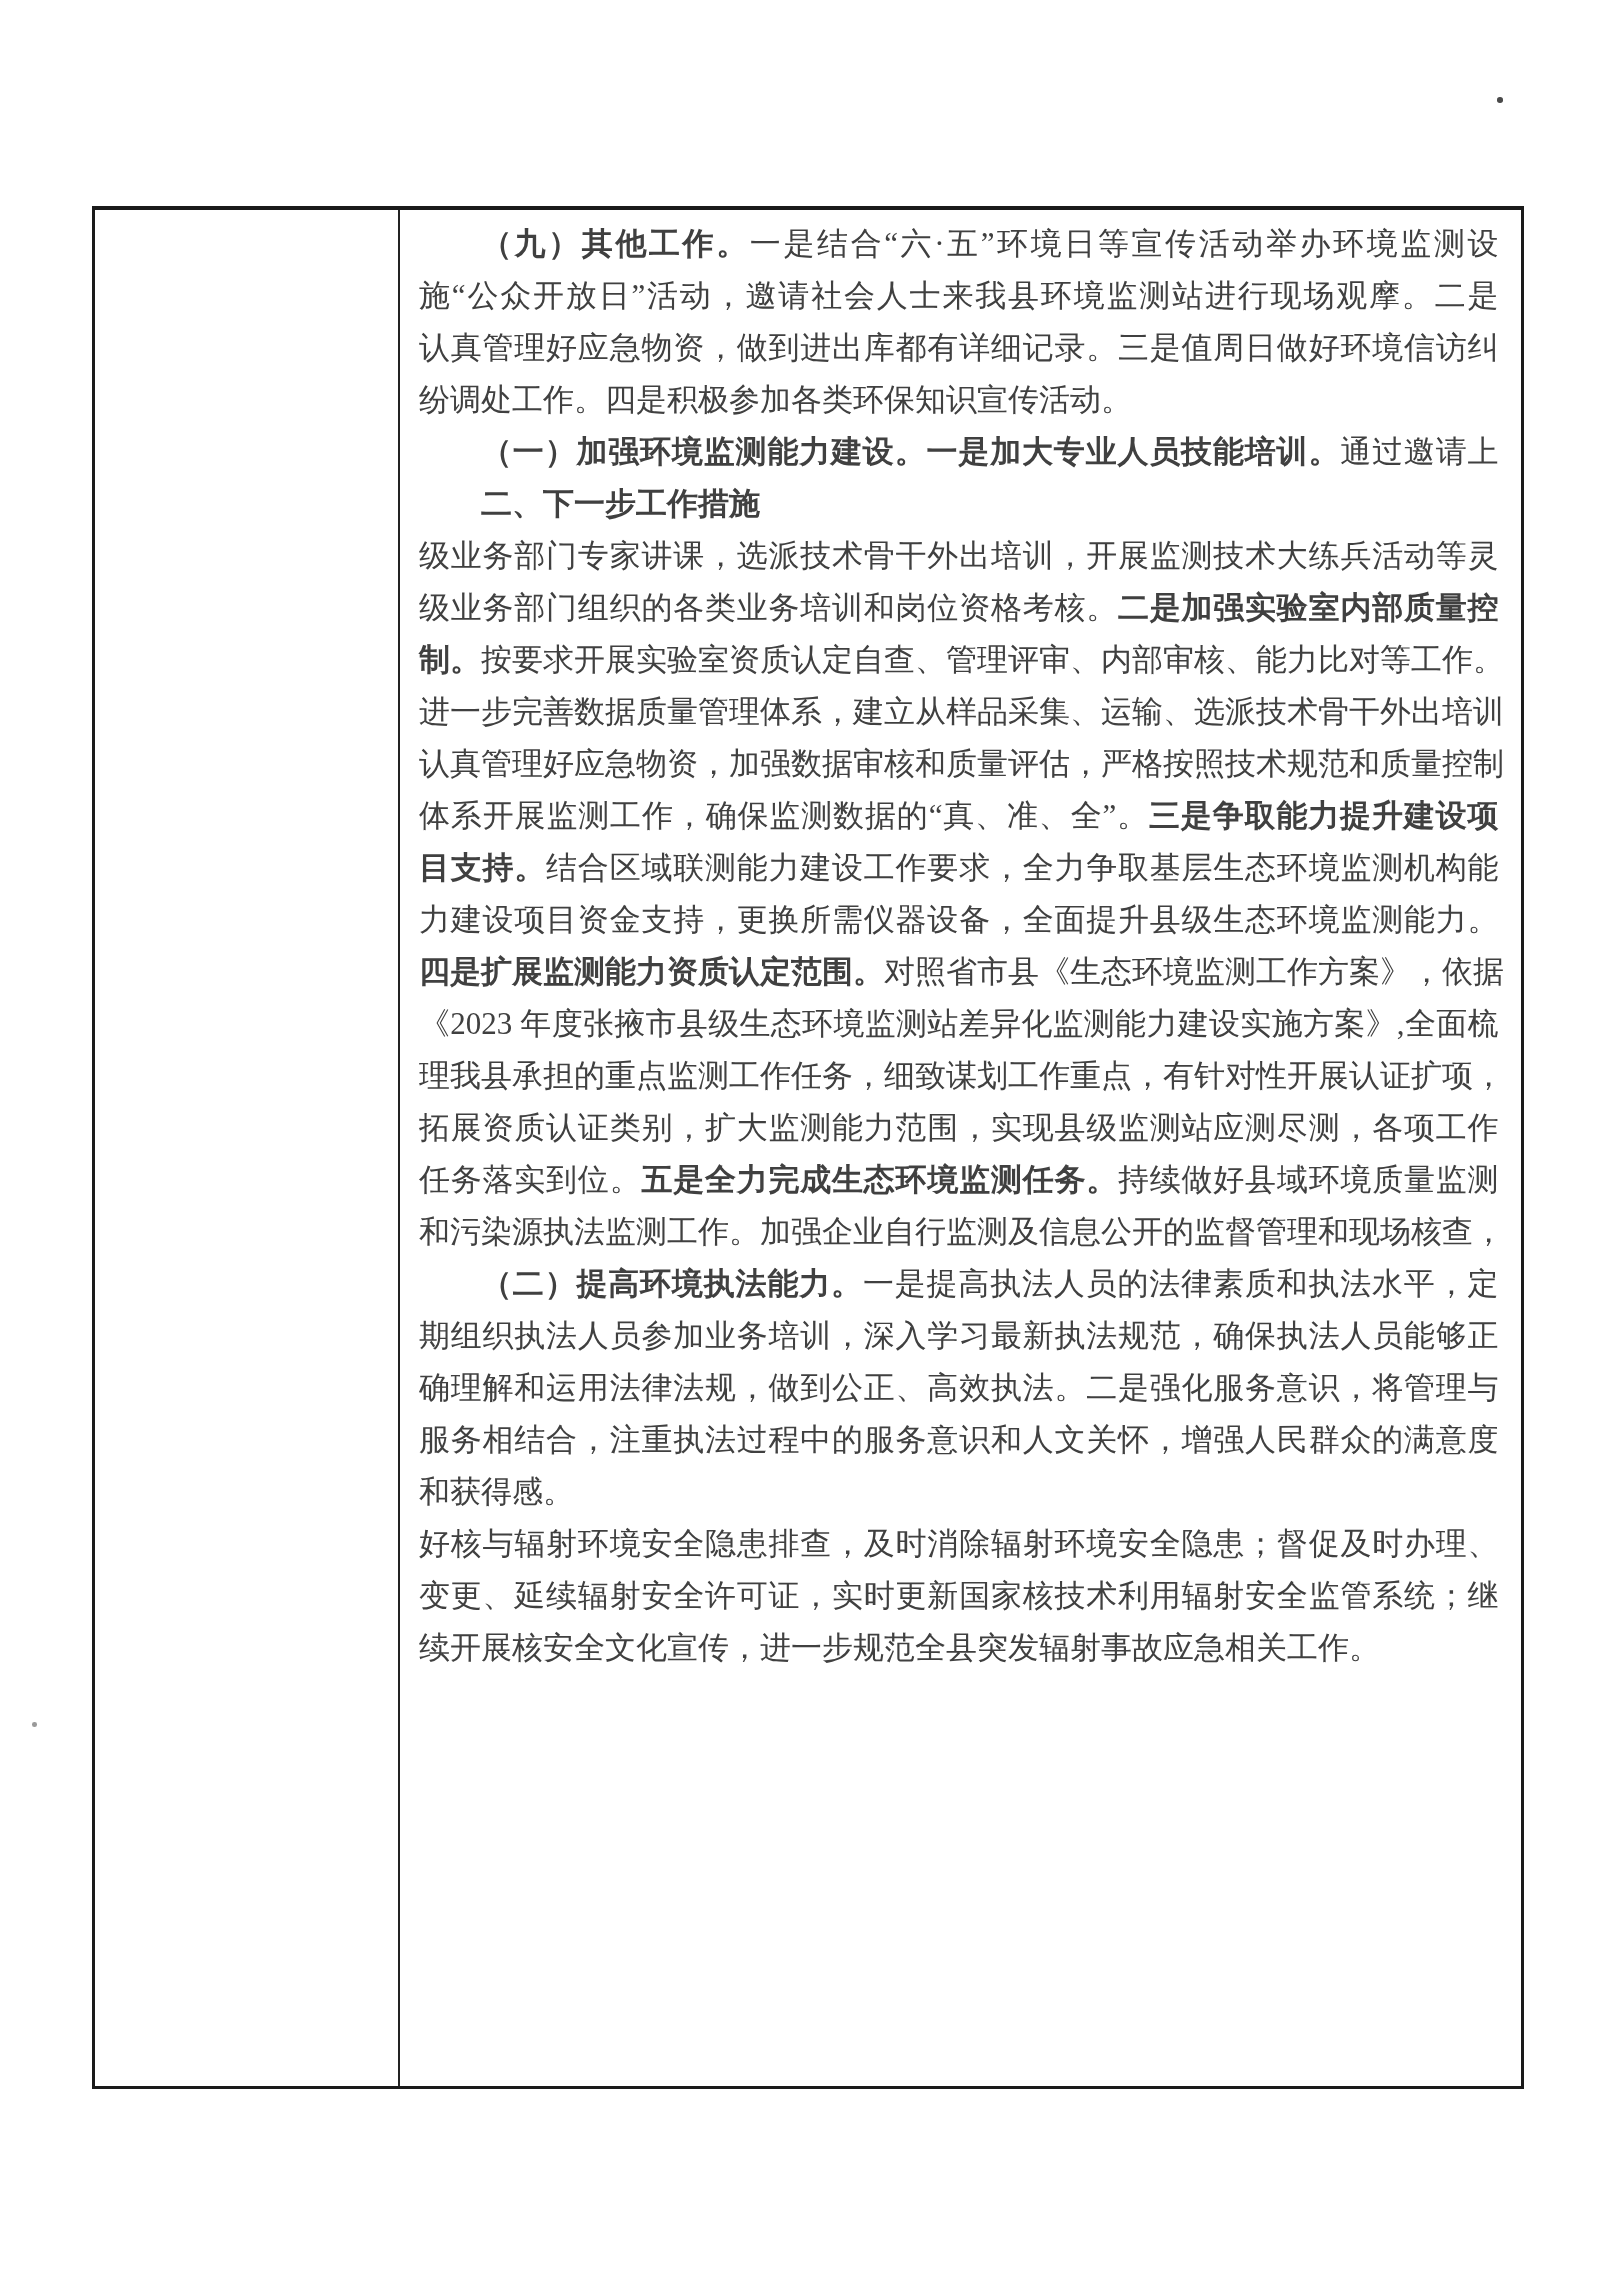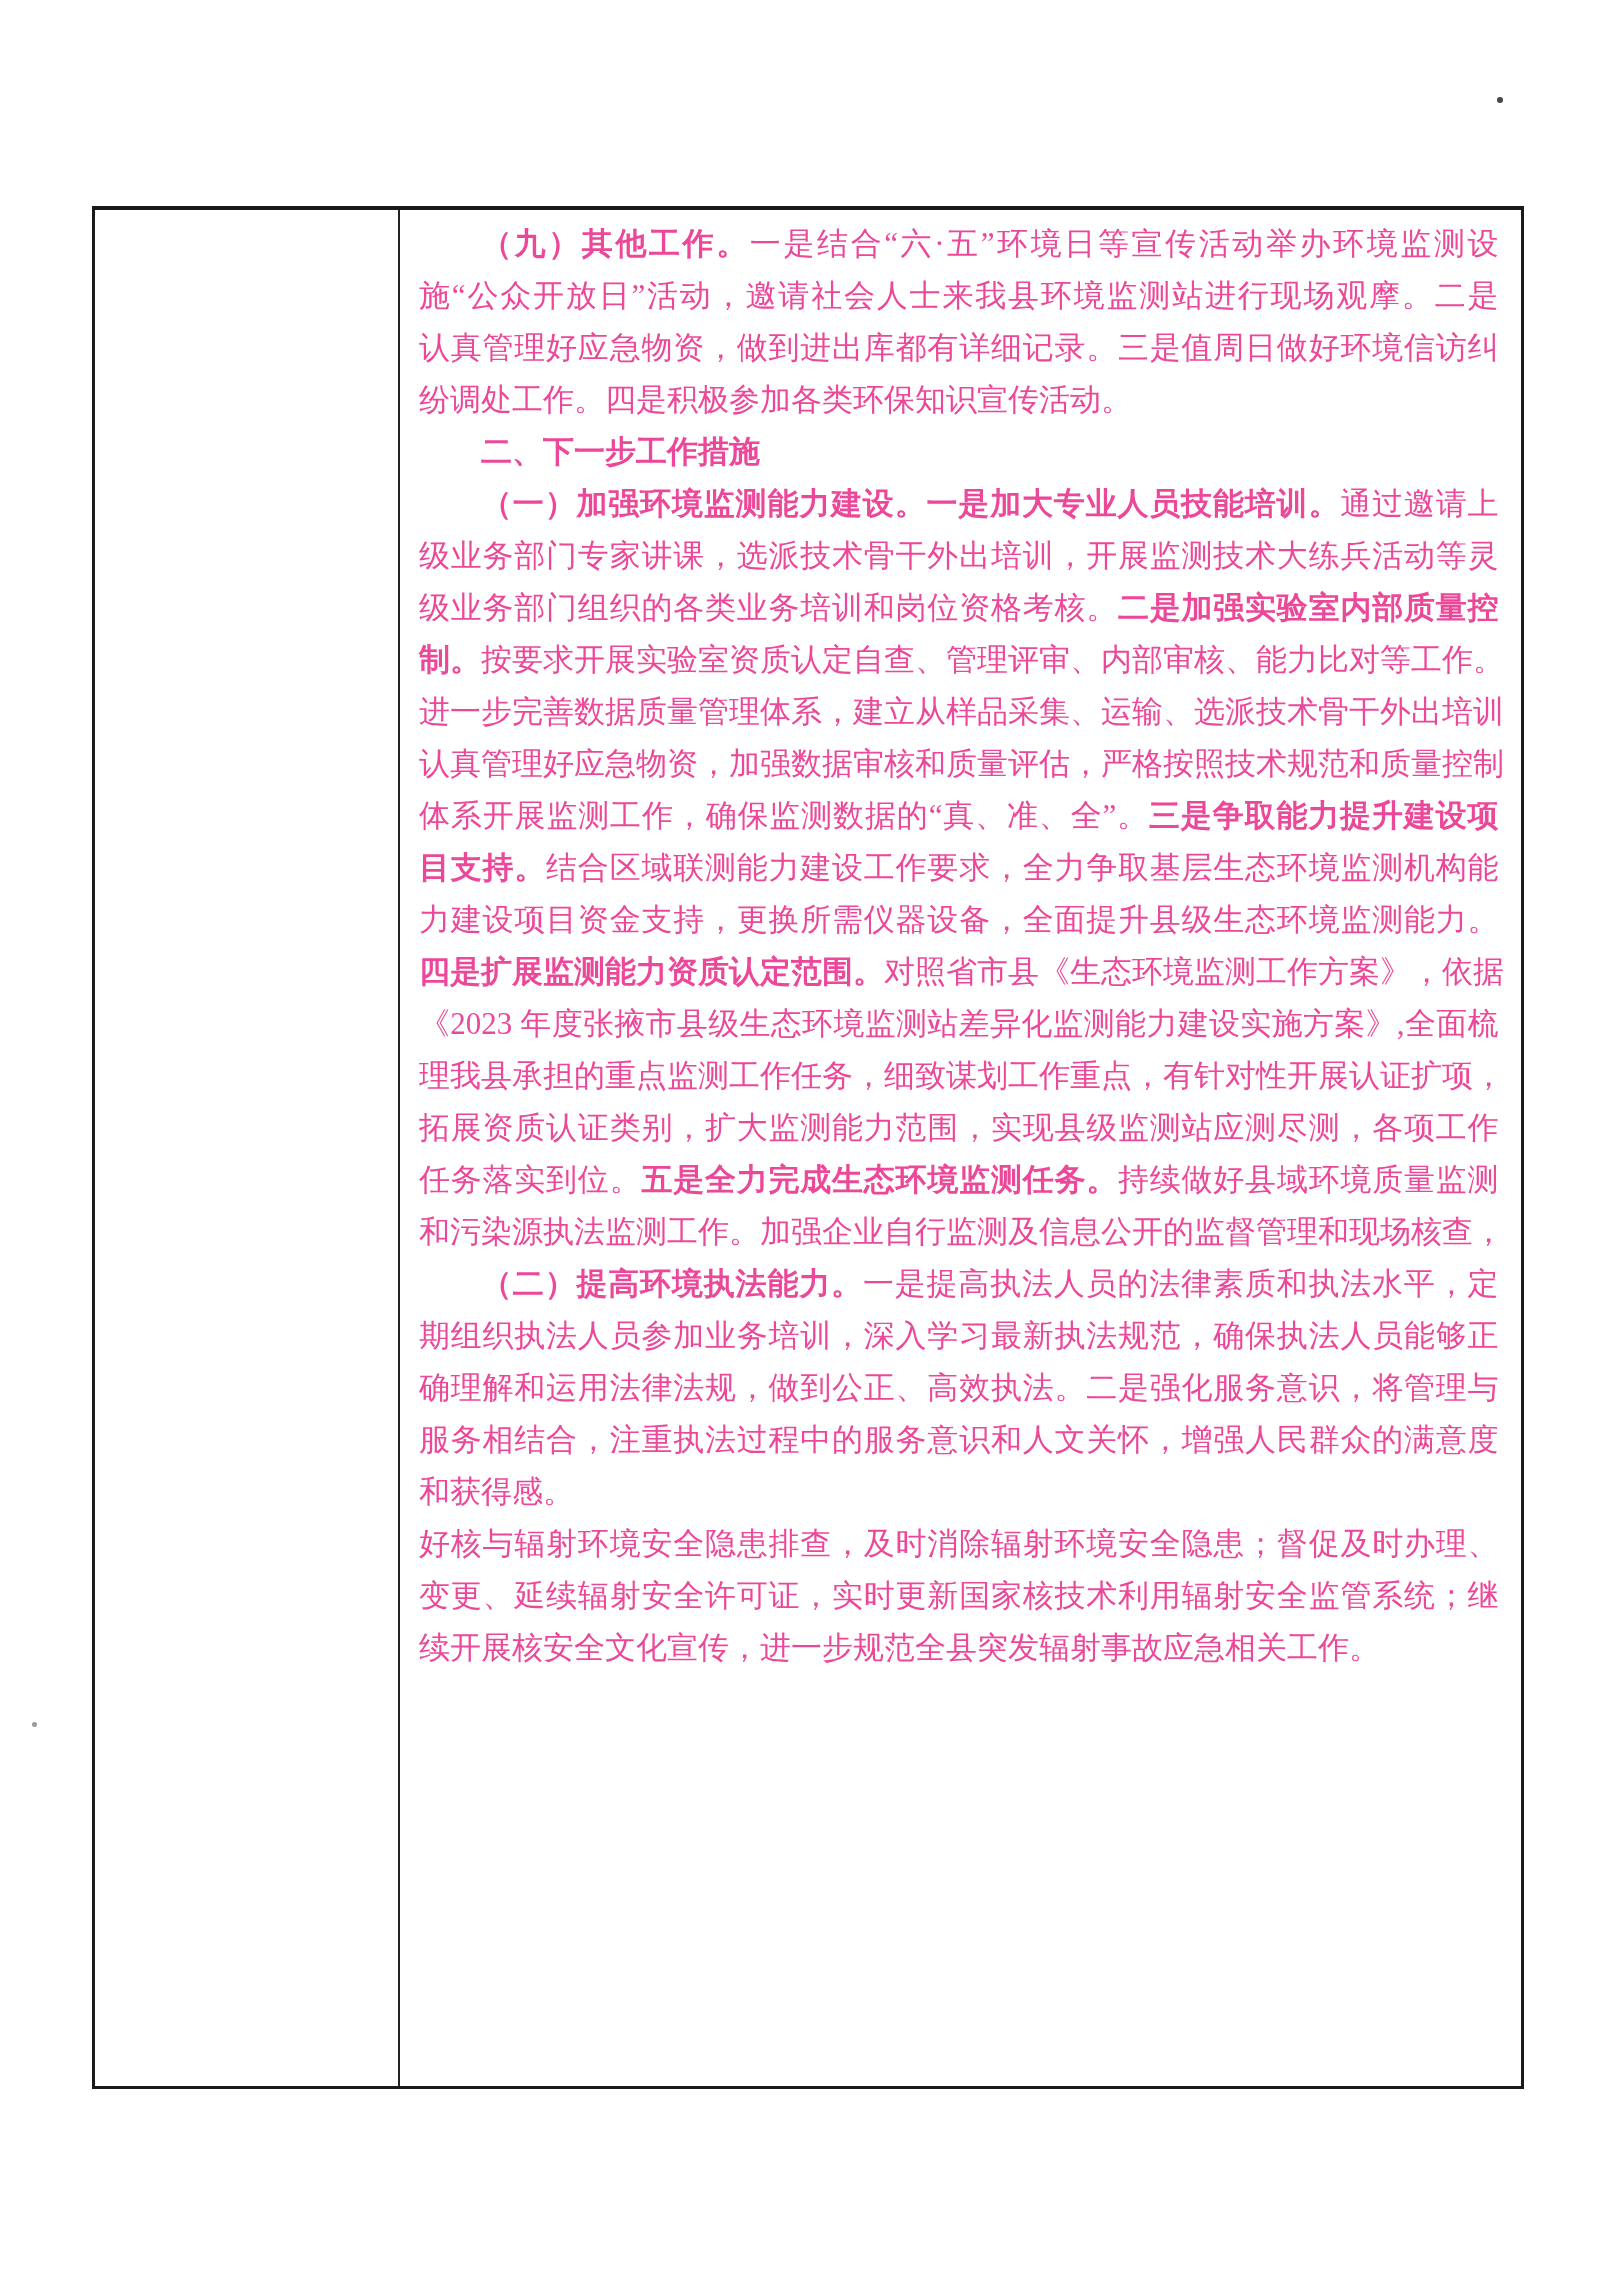--- a/index.html
+++ b/index.html
@@ -20,21 +20,21 @@
     border-right:2.8px solid #232323;
     flex:none;
   }
   .col-content{
     flex:1;box-sizing:border-box;
     padding:7.5px 22.5px 0 19px;
     overflow:hidden;
   }
   .line{
     height:52px;line-height:52px;
-    font-size:31px;color:#ec4899;
+    font-size:31px;color:#404040;
     white-space:nowrap;
     text-align:justify;
     text-align-last:left;
   }
   .line.fill{ text-align-last:justify; }
   .line.ind{ text-indent:62px; }
   .line .b{ font-weight:bold; }
   .speck{
     position:absolute;border-radius:50%;
   }
@@ -43,22 +43,22 @@
 <body>
 
 <div class="report-table">
   <div class="col-label"></div>
   <div class="col-content">
     <div id="lines">
         <div class="line ind fill"><span class="b">（九）其他工作。</span><span>一是结合“六·五”环境日等宣传活动举办环境监测设</span></div>
         <div class="line fill"><span>施“公众开放日”活动，邀请社会人士来我县环境监测站进行现场观摩。二是</span></div>
         <div class="line fill"><span>认真管理好应急物资，做到进出库都有详细记录。三是值周日做好环境信访纠</span></div>
         <div class="line"><span>纷调处工作。四是积极参加各类环保知识宣传活动。</span></div>
+        <div class="line ind fill"><span class="b">（一）加强环境监测能力建设。一是加大专业人员技能培训。</span><span>通过邀请上</span></div>
         <div class="line ind"><span class="b">二、下一步工作措施</span></div>
-        <div class="line ind fill"><span class="b">（一）加强环境监测能力建设。一是加大专业人员技能培训。</span><span>通过邀请上</span></div>
         <div class="line fill"><span>级业务部门专家讲课，选派技术骨干外出培训，开展监测技术大练兵活动等灵</span></div>
         <div class="line fill"><span>级业务部门组织的各类业务培训和岗位资格考核。</span><span class="b">二是加强实验室内部质量控</span></div>
         <div class="line fill"><span class="b">制。</span><span>按要求开展实验室资质认定自查、管理评审、内部审核、能力比对等工作。</span></div>
         <div class="line fill"><span>进一步完善数据质量管理体系，建立从样品采集、运输、选派技术骨干外出培训</span></div>
         <div class="line fill"><span>认真管理好应急物资，加强数据审核和质量评估，严格按照技术规范和质量控制</span></div>
         <div class="line fill"><span>体系开展监测工作，确保监测数据的“真、准、全”。</span><span class="b">三是争取能力提升建设项</span></div>
         <div class="line fill"><span class="b">目支持。</span><span>结合区域联测能力建设工作要求，全力争取基层生态环境监测机构能</span></div>
         <div class="line fill"><span>力建设项目资金支持，更换所需仪器设备，全面提升县级生态环境监测能力。</span></div>
         <div class="line fill"><span class="b">四是扩展监测能力资质认定范围。</span><span>对照省市县《生态环境监测工作方案》，依据</span></div>
         <div class="line fill"><span>《2023 年度张掖市县级生态环境监测站差异化监测能力建设实施方案》,全面梳</span></div>

